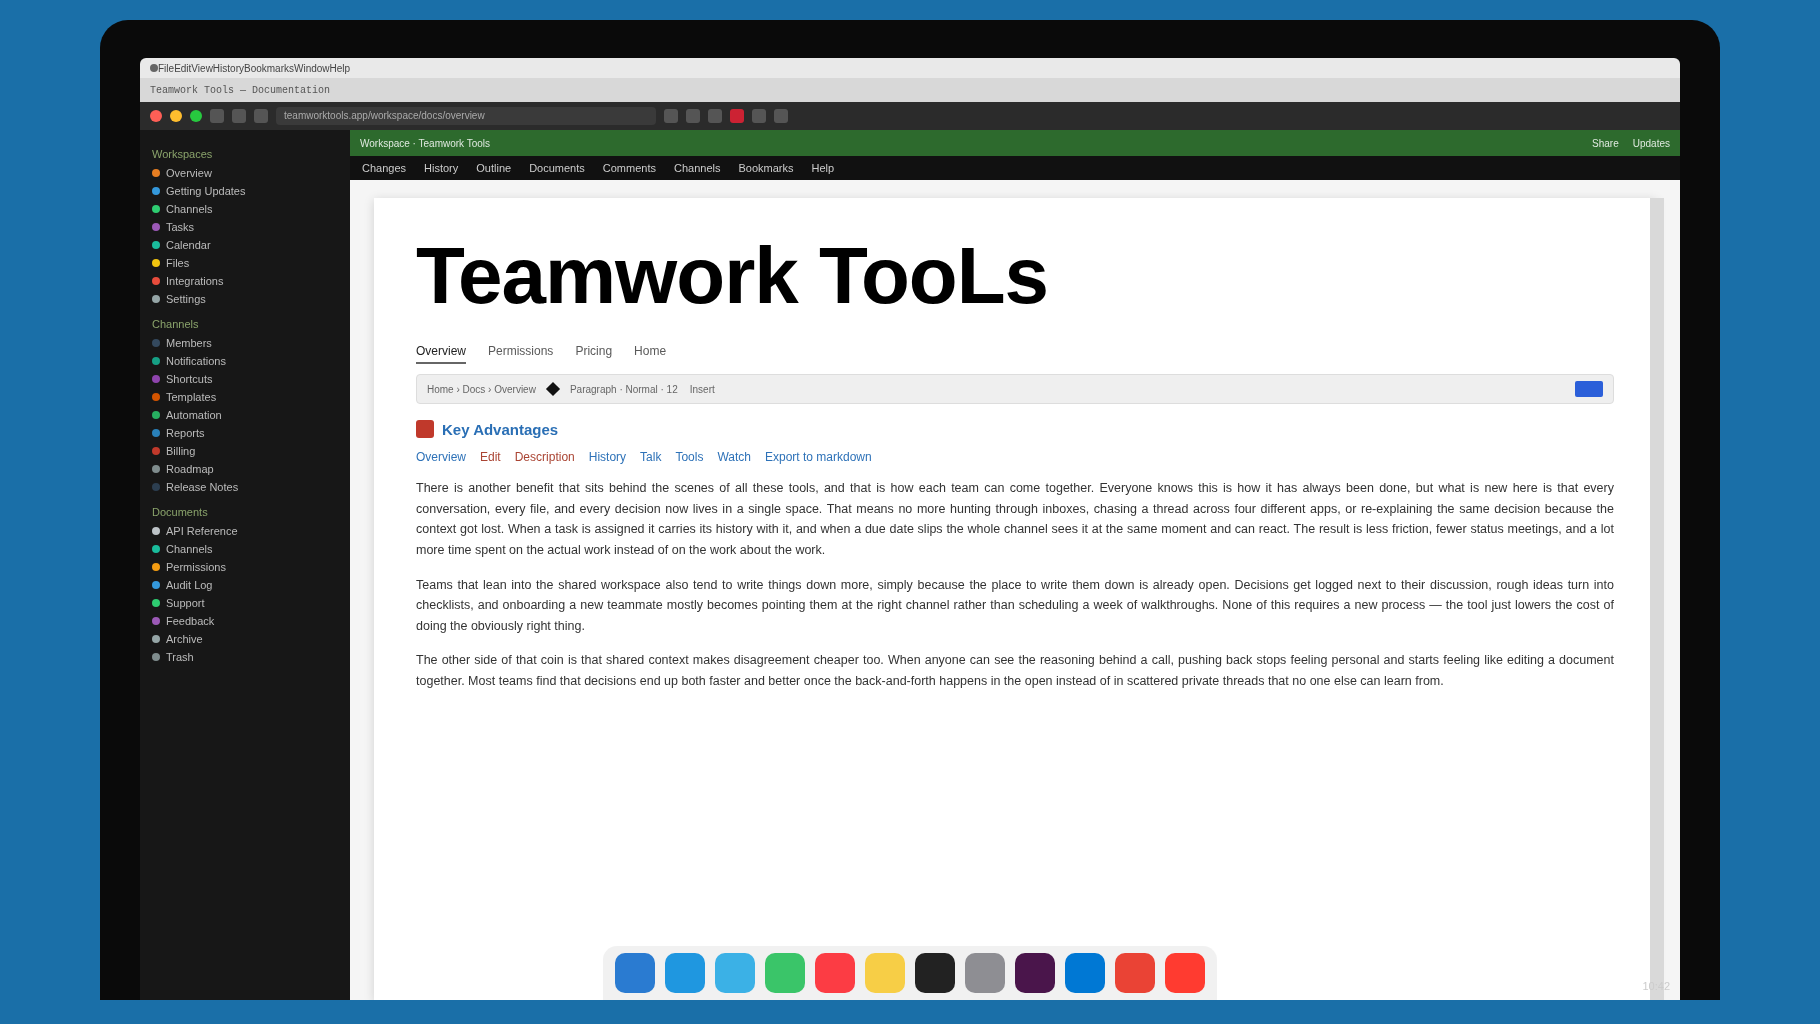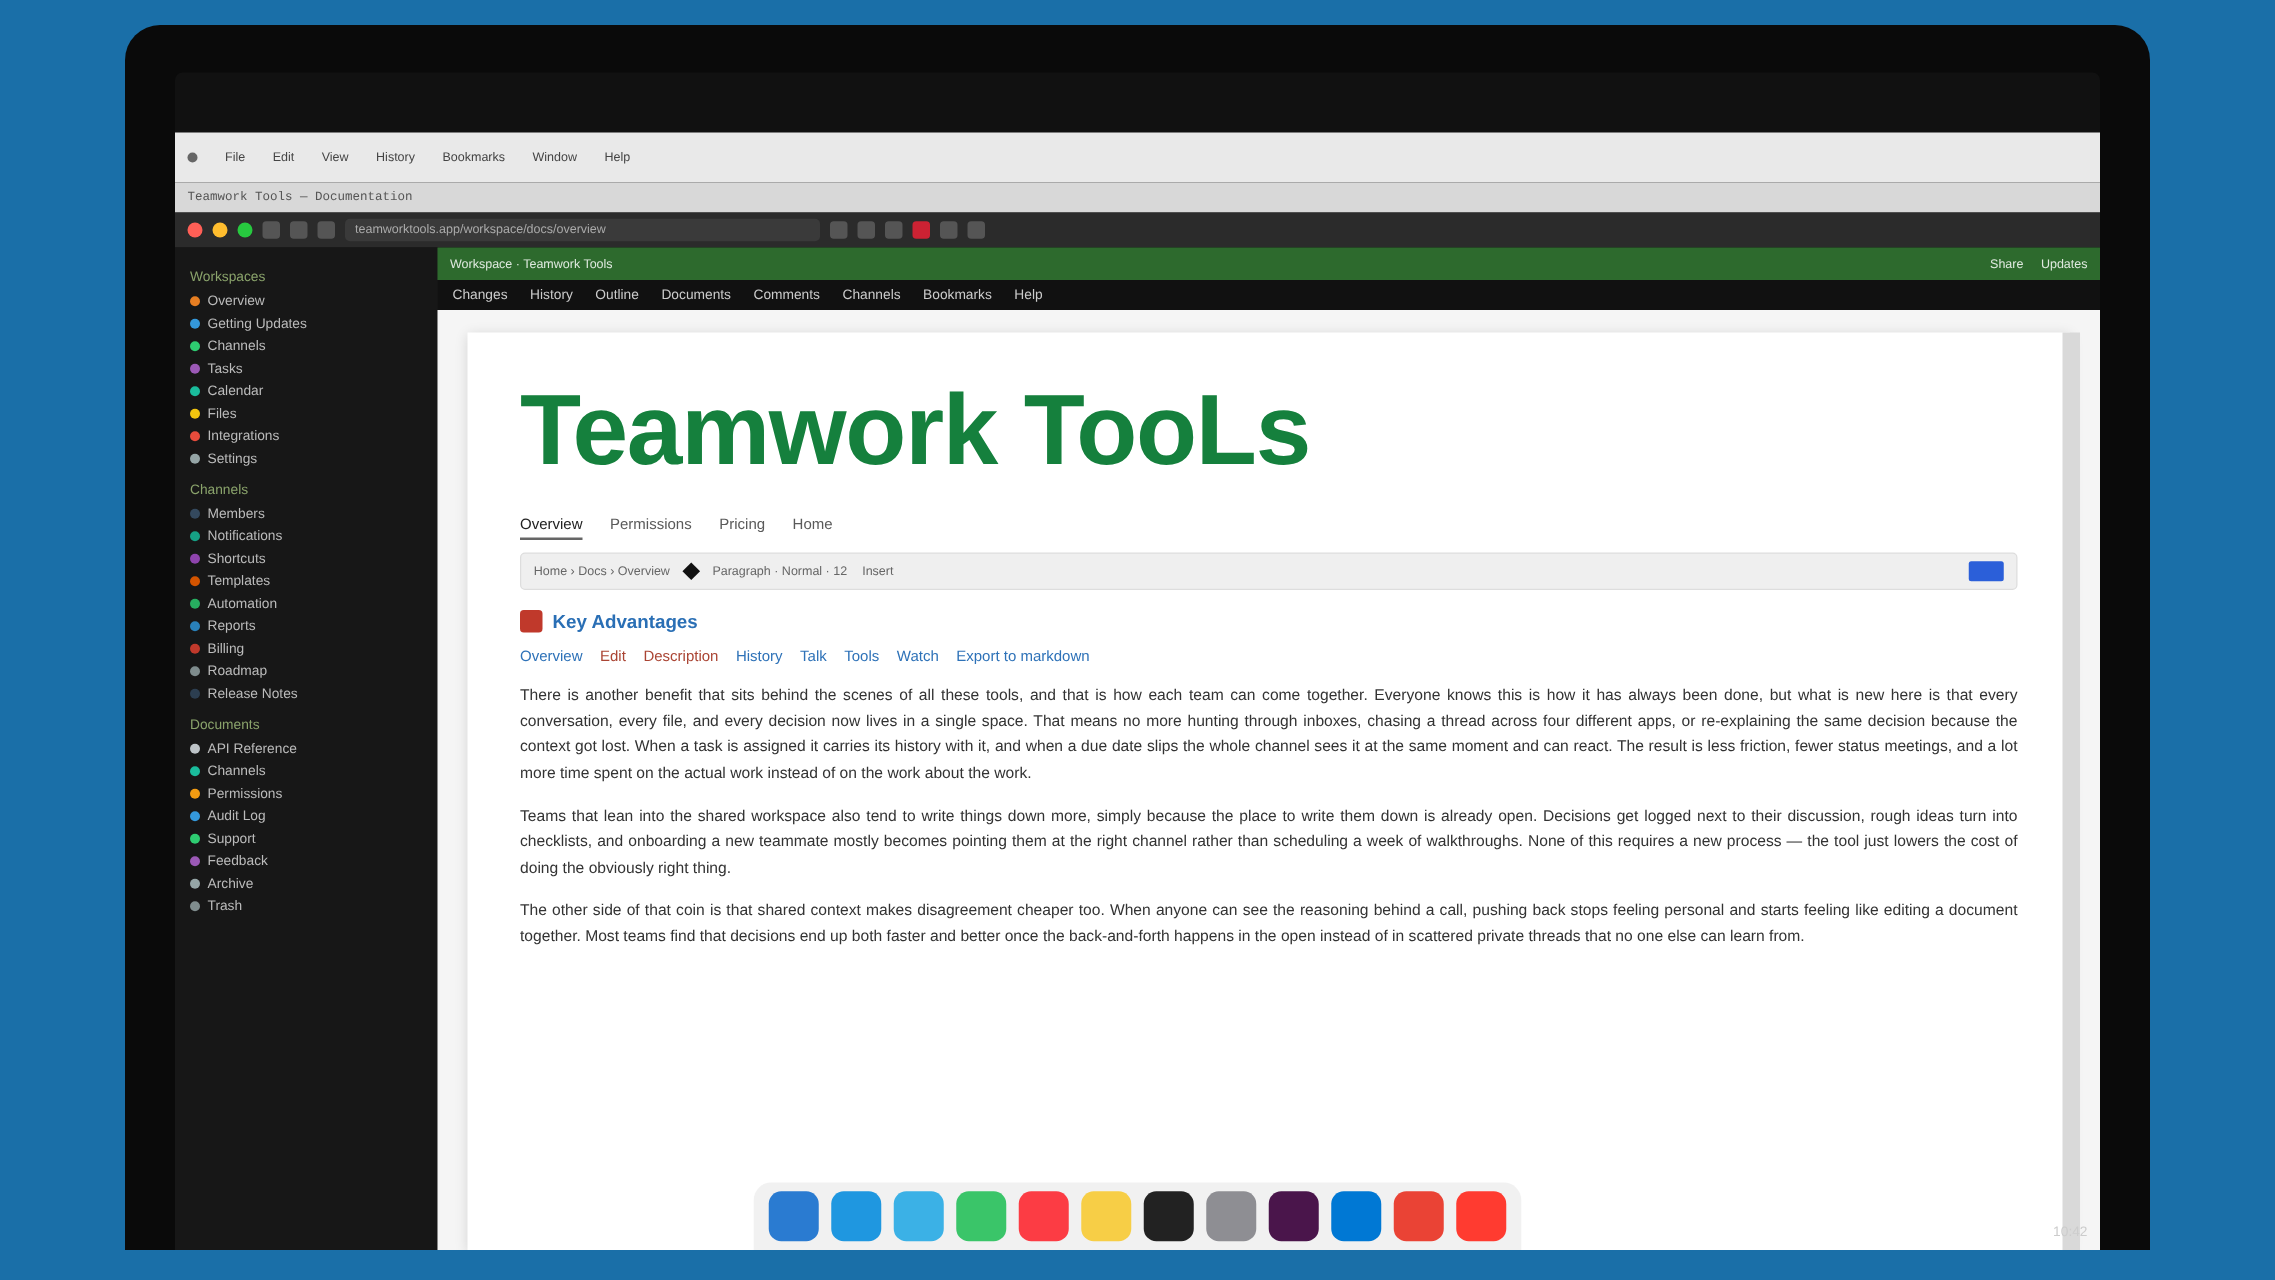--- a/index.html
+++ b/index.html
@@ -26,29 +26,28 @@
   height: 100%;
   background: #111;
   border-radius: 6px 6px 0 0;
   overflow: hidden;
   display: flex;
   flex-direction: column;
 }
 
 
 .os-menubar {
-  height: 40px;
+  height: 20px;
   background: #e9e9e9;
   display: flex;
   align-items: center;
-  gap: 22px;
+  gap: 0;
   padding: 0 10px;
   font-size: 10px;
   color: #444;
-  margin-top: 48px;
 }
 .os-menubar .dot { width: 8px; height: 8px; border-radius: 50%; background: #666; }
 .os-menubar span { white-space: nowrap; }
 .browser-tabbar {
   height: 24px;
   background: #d8d8d8;
   display: flex;
   align-items: center;
   padding: 0 10px;
   font-size: 10px;
@@ -157,21 +156,21 @@
   background: #fff;
   min-height: 100%;
   padding: 26px 42px;
   box-shadow: 0 2px 10px rgba(0,0,0,.15);
   position: relative;
 }
 .doc-title {
   font-size: 80px;
   font-weight: 600;
   letter-spacing: -1px;
-  color: #15803d;
+  color: #000000;
   margin: 6px 0 22px 0;
 }
 .doc-subtabs {
   display: flex;
   gap: 22px;
   font-size: 12px;
   color: #5a5a5a;
   margin-bottom: 10px;
 }
 .doc-subtabs span { cursor: pointer; padding-bottom: 4px; }

